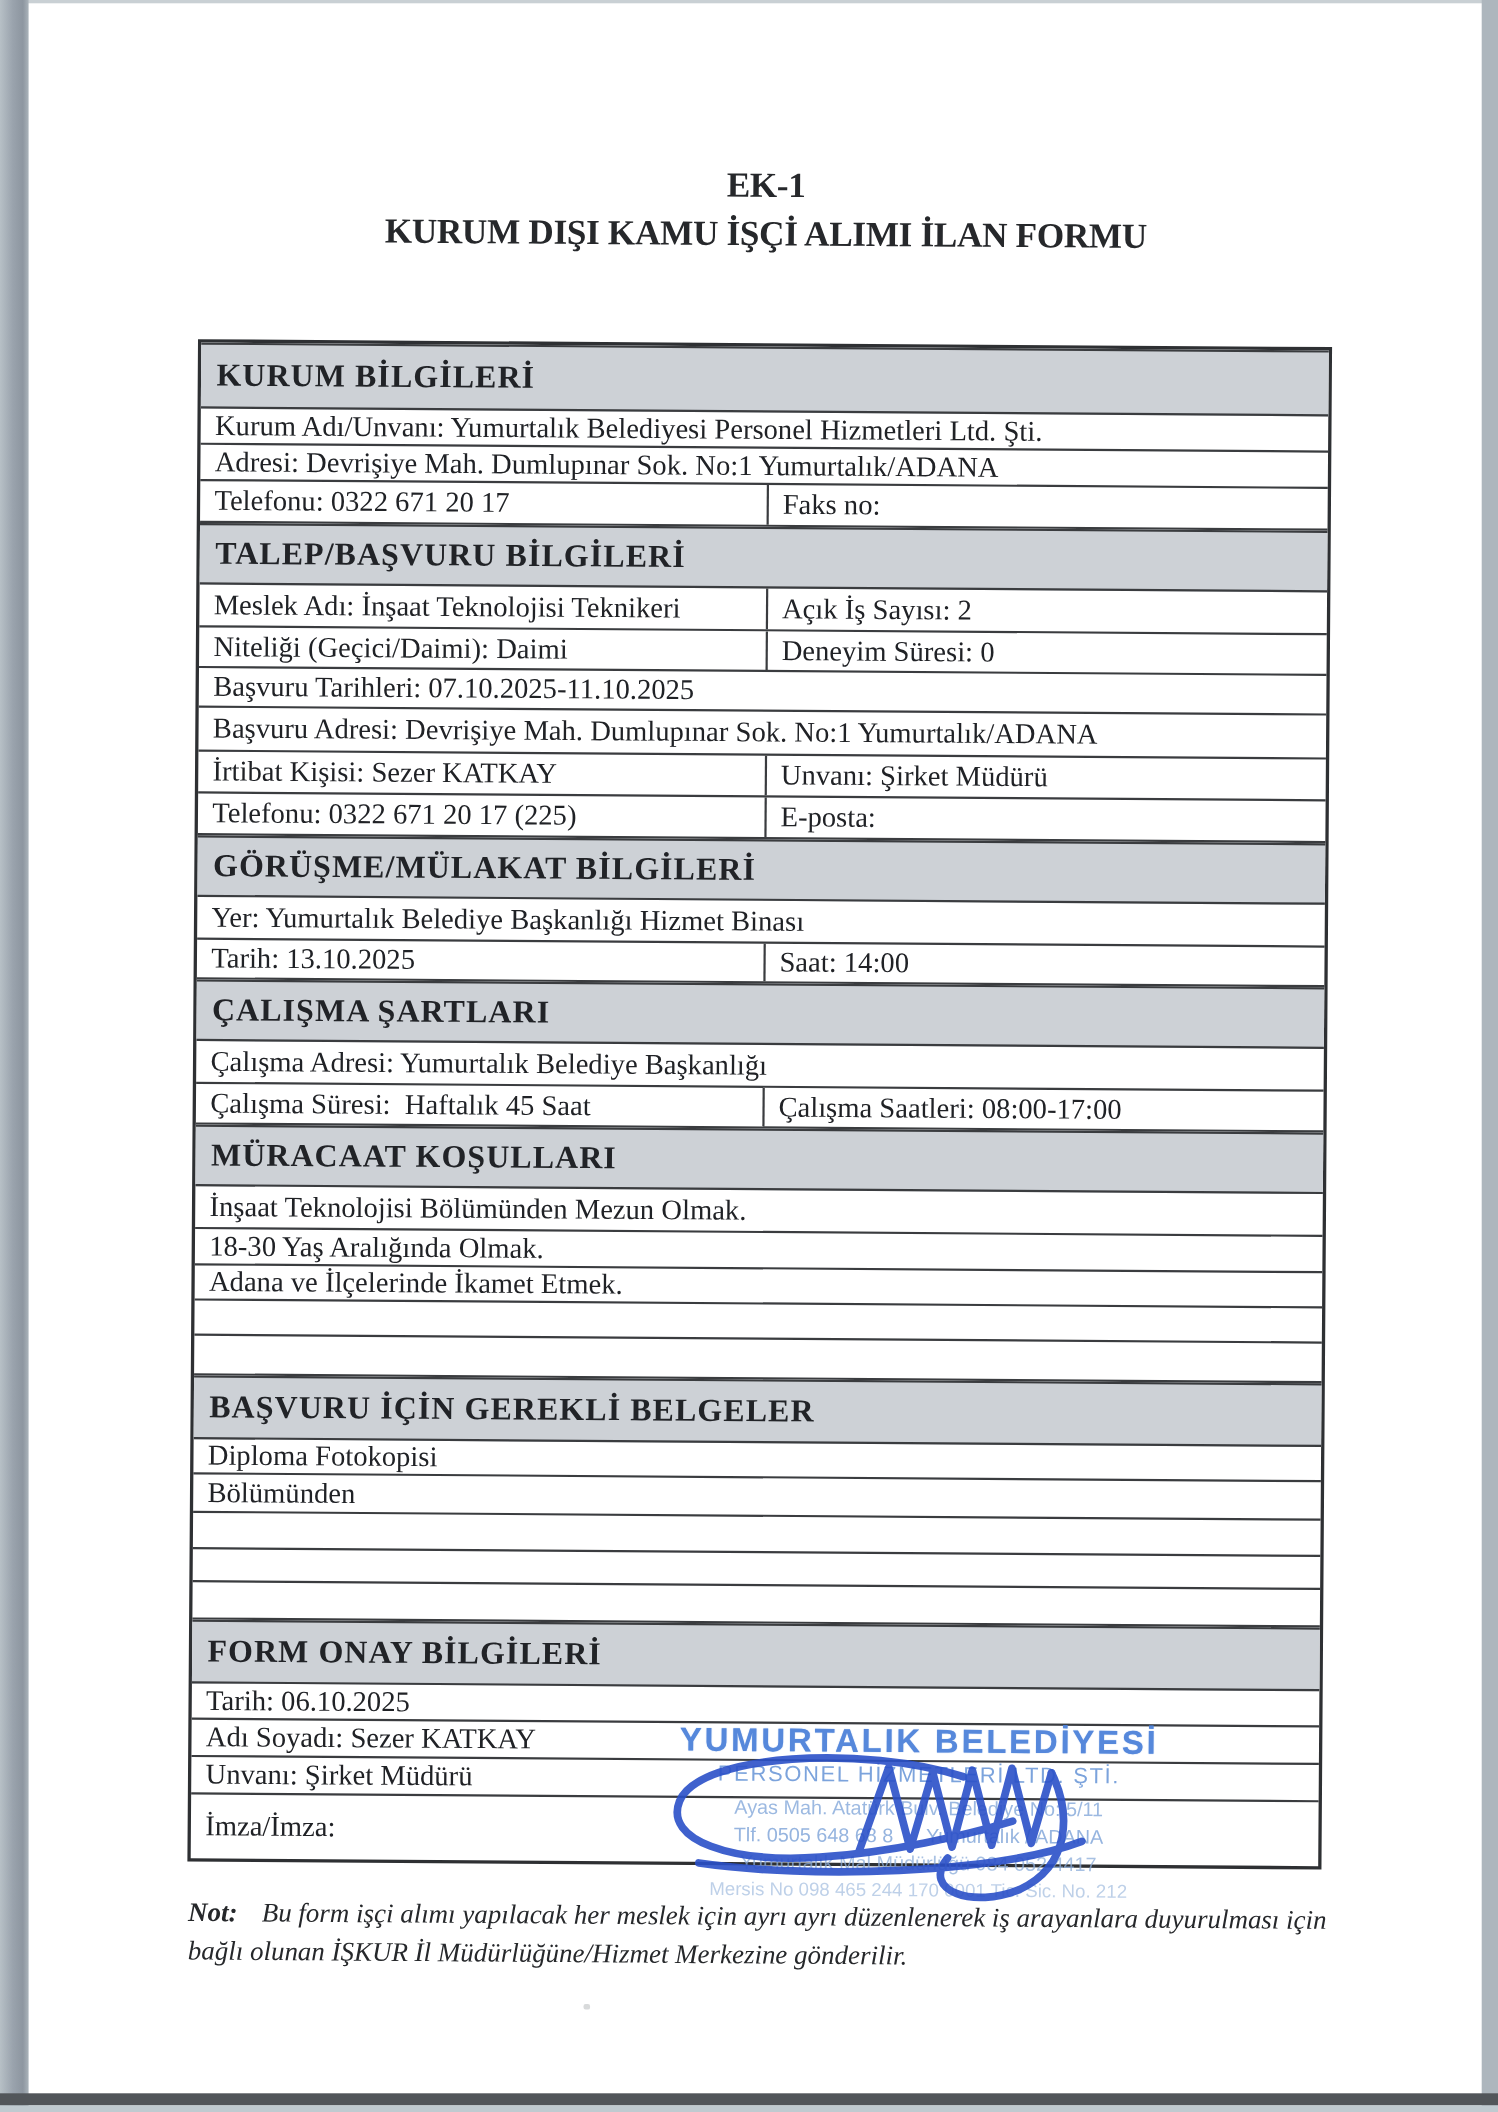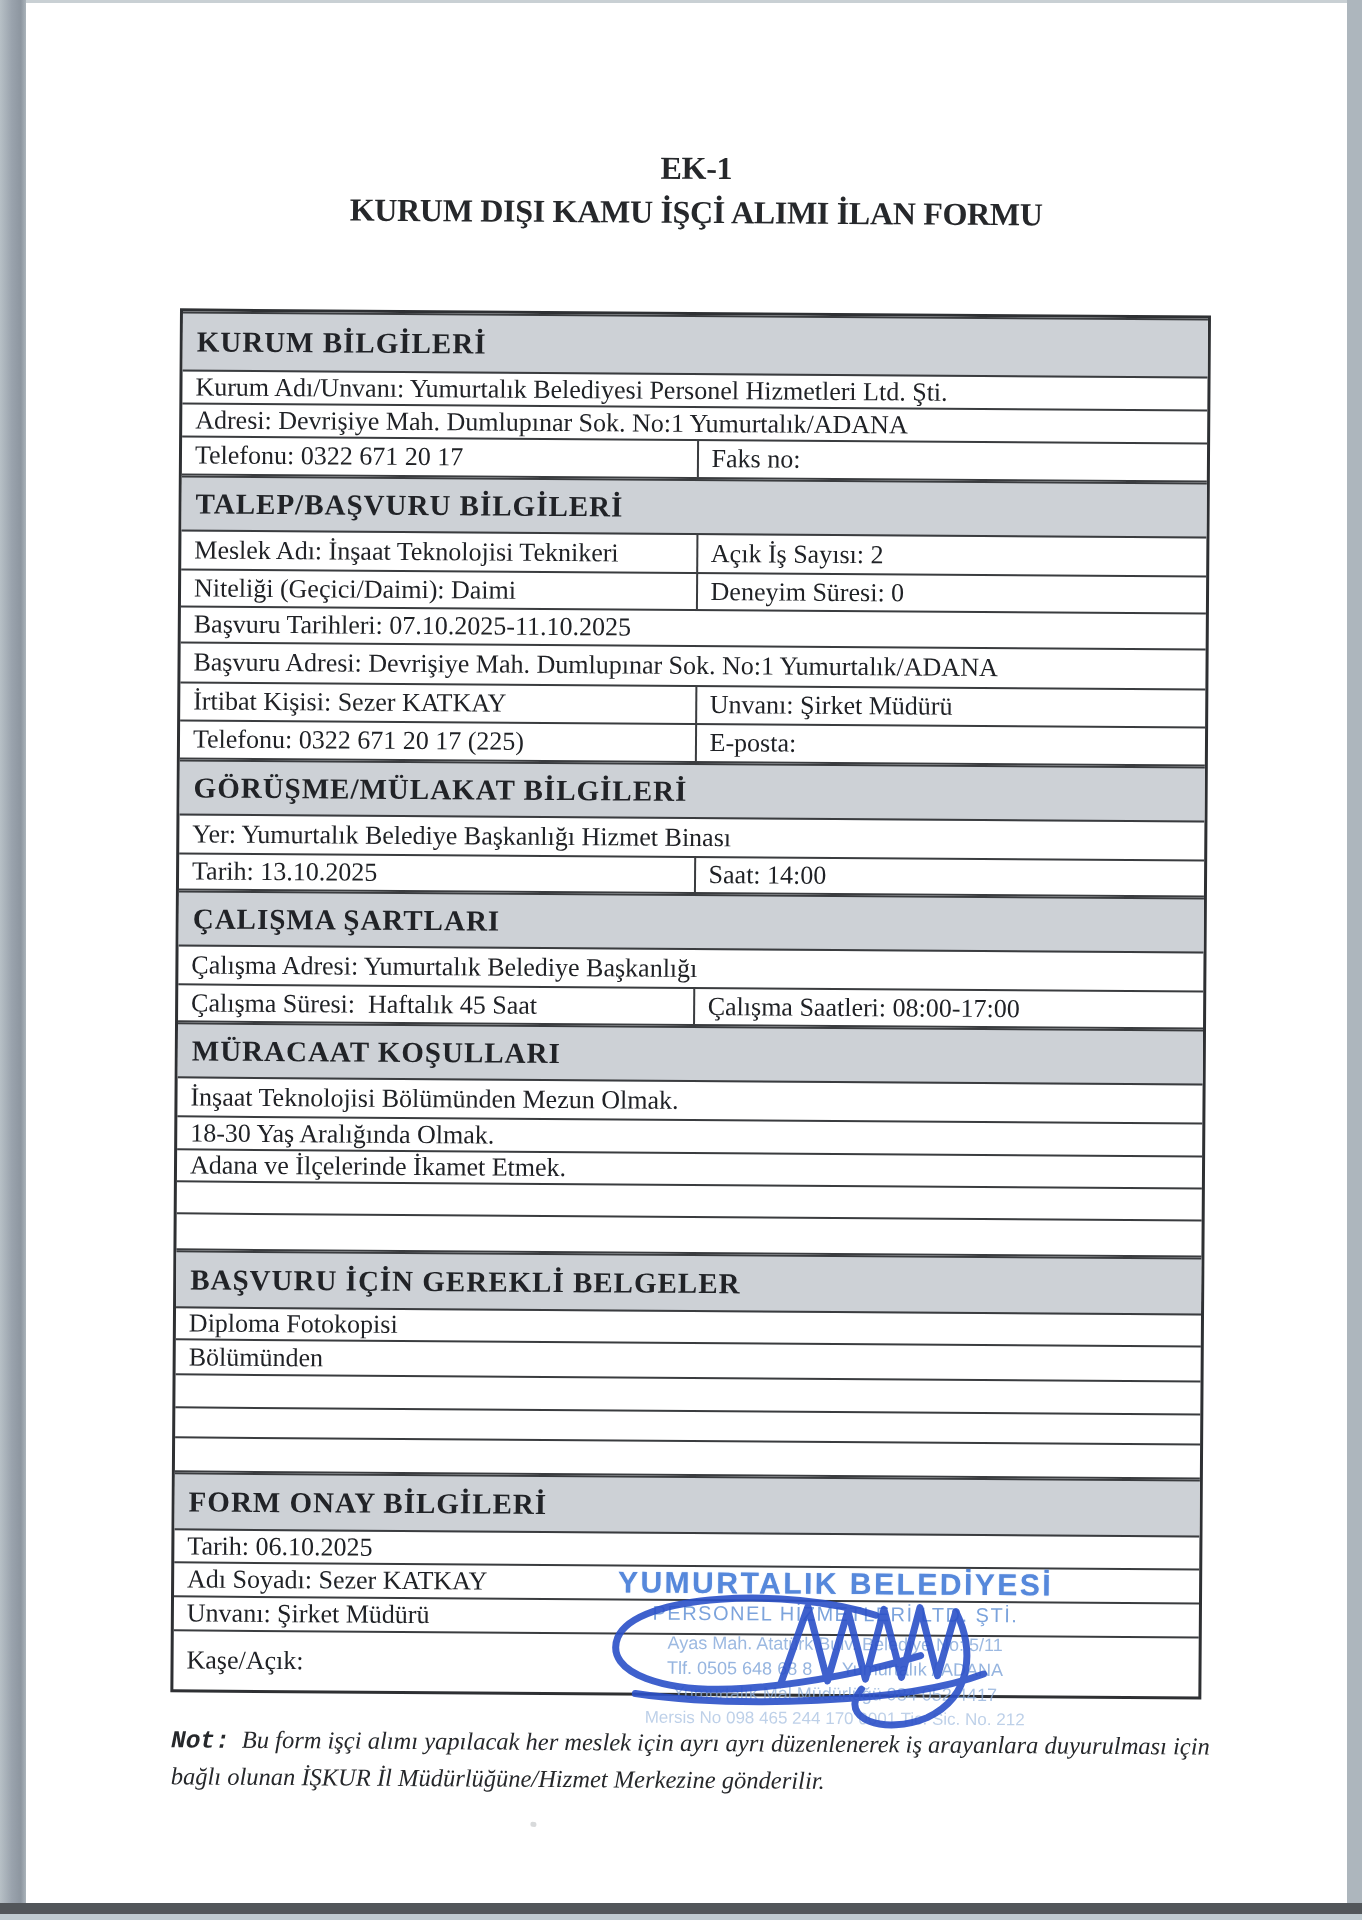--- a/index.html
+++ b/index.html
@@ -45,21 +45,21 @@
   .st2{font-size:20px;letter-spacing:1.5px;color:#6e9ad9;opacity:.9;line-height:26px;}
   .st3{font-size:18px;color:#84a8da;opacity:.8;line-height:25px;margin-top:5px;}
   .st4{font-size:18px;color:#84a8da;opacity:.85;line-height:25px;}
   .st5{font-size:18px;color:#8cadda;opacity:.75;line-height:25px;}
   .st6{font-size:17px;color:#93b2da;opacity:.6;line-height:23px;}
 
   .sig{position:absolute;left:585px;top:1576px;pointer-events:none;}
 
   .note{position:absolute;left:181px;top:1700px;width:1040px;
     font-style:italic;font-size:24.5px;line-height:35px;color:#26282b;}
-  .note .nl{font-weight:bold;margin-right:12px;font-family:Liberation Mono, monospace;}
+  .note .nl{font-weight:bold;margin-right:22px;}
 
   .speck{position:absolute;left:541px;top:1823px;width:6px;height:5px;
     background:#d8dadb;border-radius:2px;}
 </style>
 </head>
 <body>
 
 <div class="scan-top"></div>
 <div class="scan-left"></div>
 <div class="scan-right"></div>
@@ -164,21 +164,21 @@
     <div class="r" style="height:33px">
         <span class="c">Tarih: 06.10.2025</span>
       </div>
     <div class="r" style="height:34px">
         <span class="c">Adı Soyadı: Sezer KATKAY</span>
       </div>
     <div class="r" style="height:34px">
         <span class="c">Unvanı: Şirket Müdürü</span>
       </div>
     <div class="r" style="height:58px">
-        <span class="c">Kaşe/Açık:</span>
+        <span class="c">İmza/İmza:</span>
       </div>
   </div>
 
   <div class="stamp">
     <div class="st1">YUMURTALIK BELEDİYESİ</div>
     <div class="st2">PERSONEL HİZMETLERİ LTD. ŞTİ.</div>
     <div class="st3">Ayas Mah. Atatürk Bulv. Belediye No: 5/11</div>
     <div class="st4">Tlf. 0505 648 68 8      Yumurtalık / ADANA</div>
     <div class="st5">Yumurtalık Mal Müdürlüğü 984 052 4417</div>
     <div class="st6">Mersis No 098 465 244 170 0001 Tic. Sic. No. 212</div>

